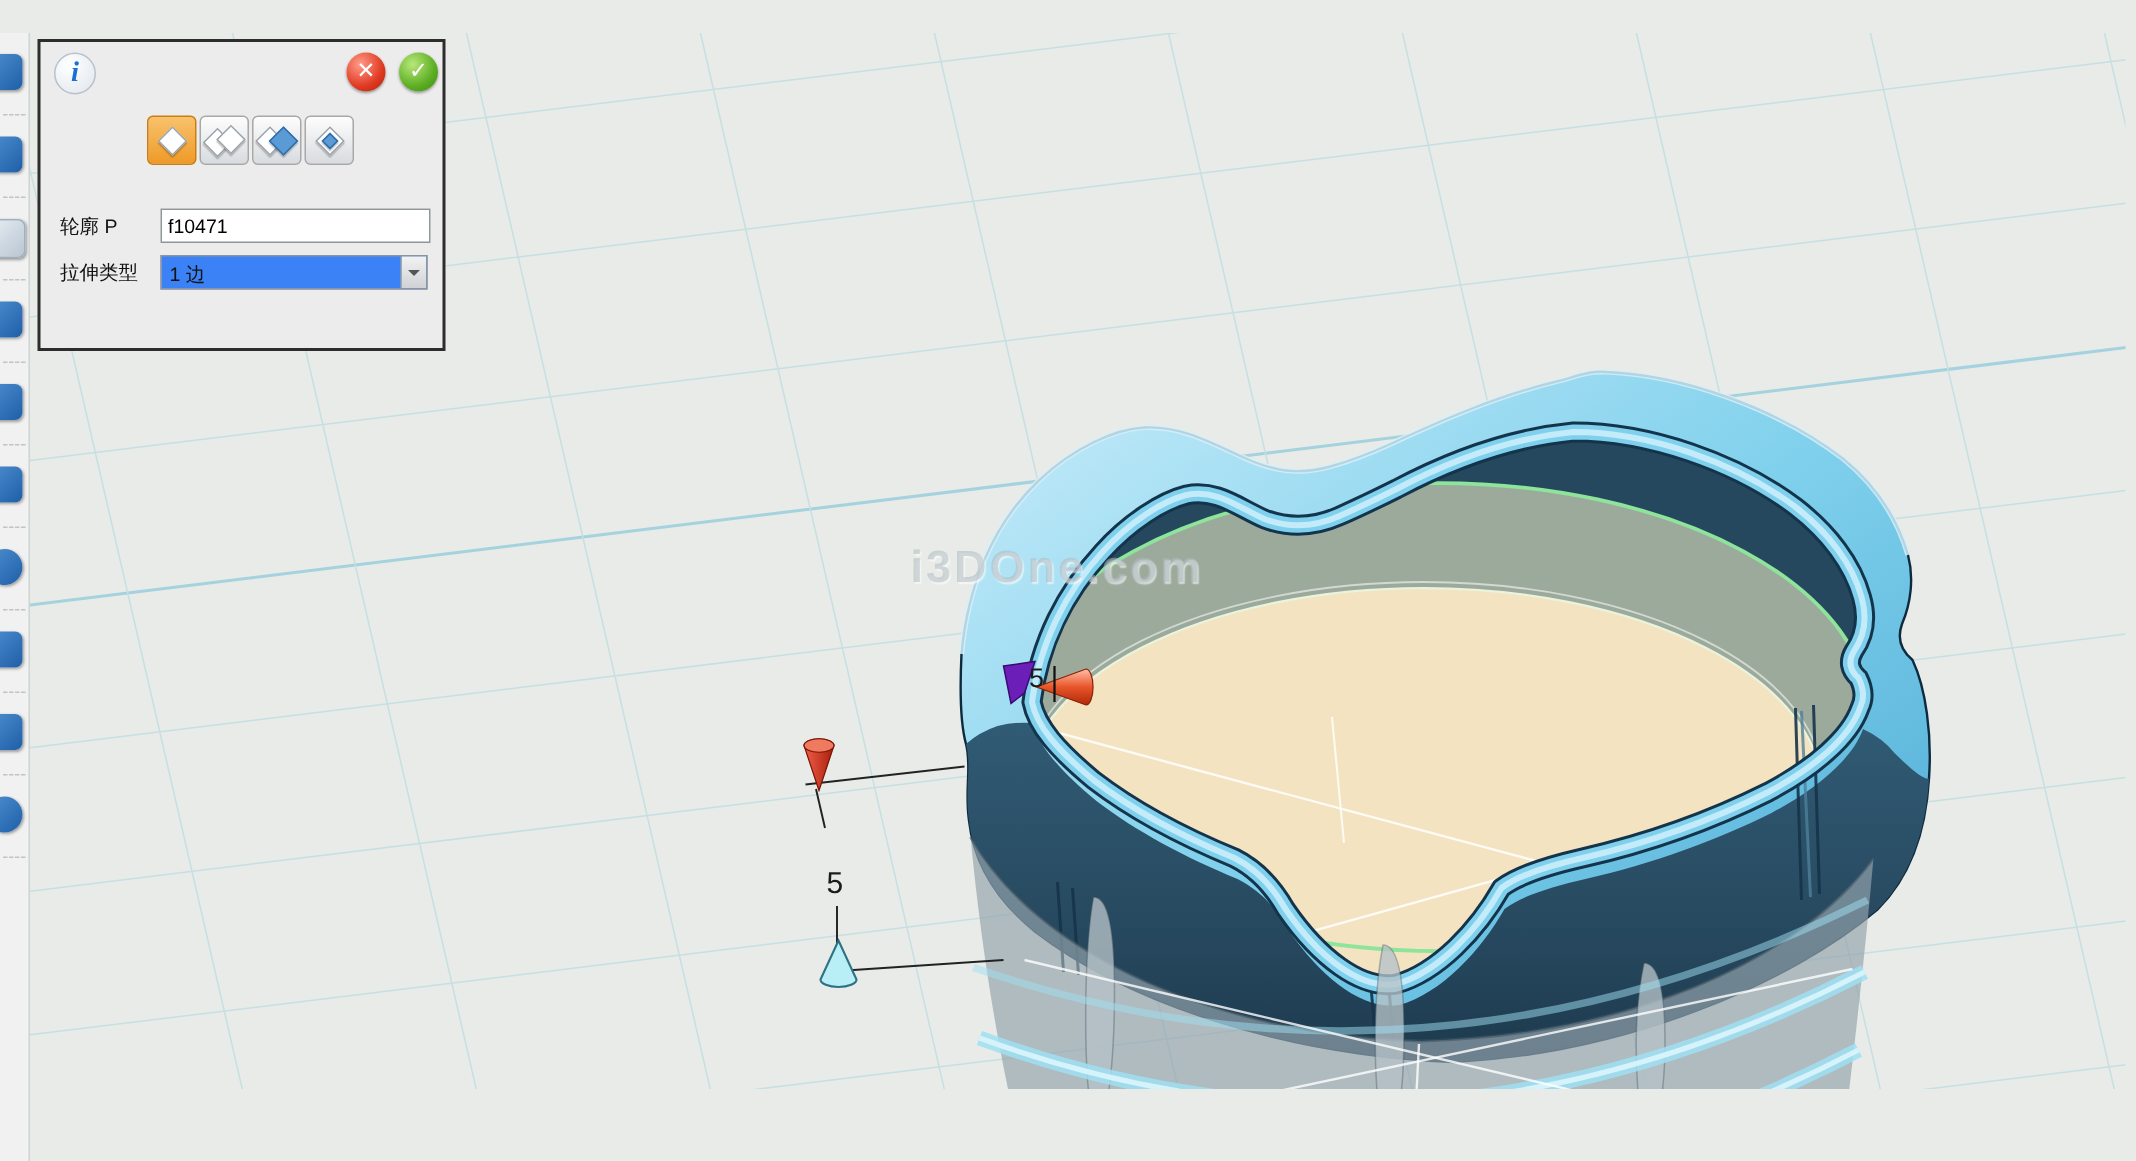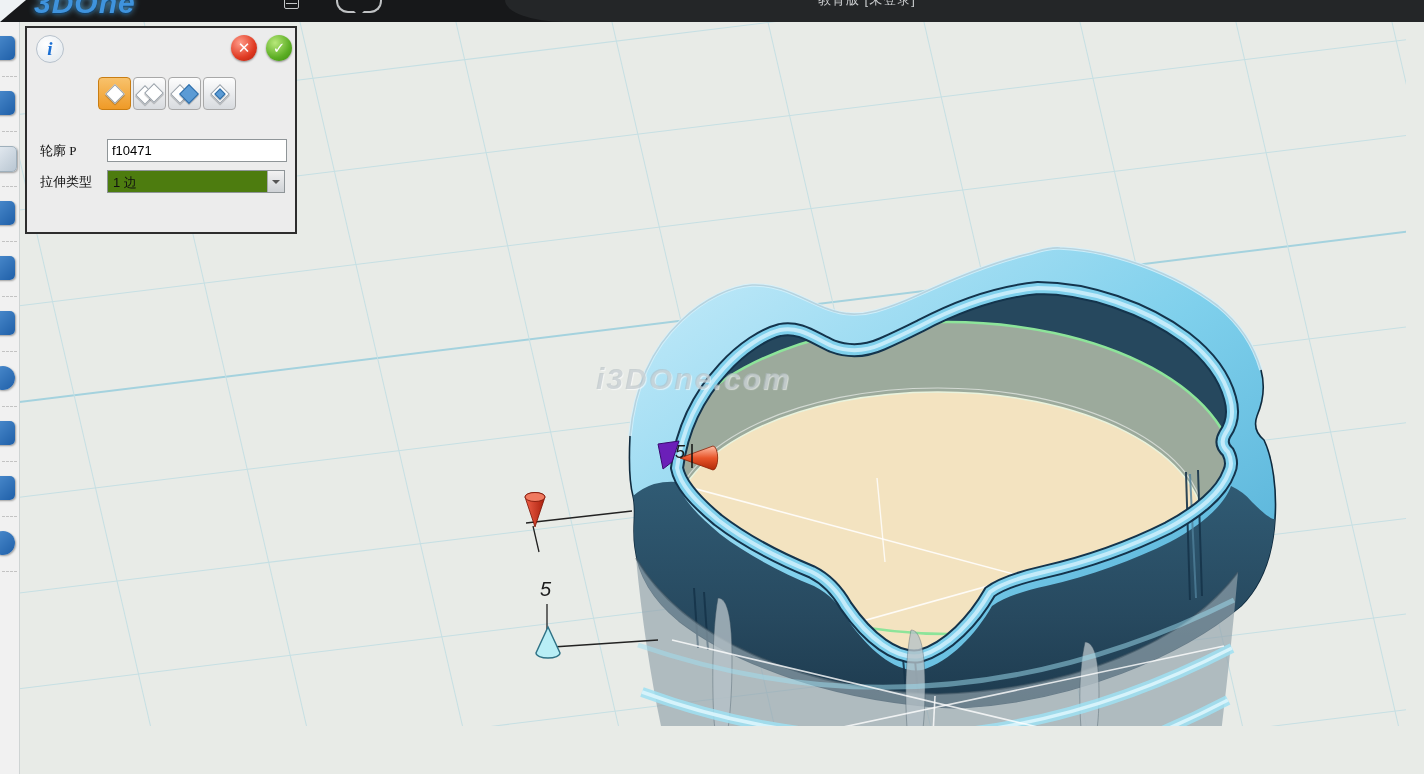--- a/index.html
+++ b/index.html
@@ -24,21 +24,21 @@
   
   #sidebar{position:absolute;left:0;top:22px;width:19px;height:752px;background:#f1f1f1;border-right:1px solid #cfd4d4;z-index:30;overflow:hidden;}
   .sb-item{position:relative;width:19px;height:55px;}
   .sb-item:after{content:"";position:absolute;left:2px;right:2px;bottom:0;border-bottom:1px dashed #c3c3c3;}
   .sb-glyph{position:absolute;left:-9px;top:14px;width:24px;height:24px;border-radius:5px;
     background:linear-gradient(135deg,#4f8fd0,#1f5fa8);box-shadow:1px 1px 2px rgba(0,0,0,.35);}
   .sb-glyph.light{background:linear-gradient(135deg,#e8eef4,#b9c6d2);border:1px solid #9fb0bc;}
   .sb-glyph.round{border-radius:50%;}
 
   
-  #canvas{position:absolute;left:1px;top:22px;width:1405px;height:704px;background:#e8ebe7;overflow:hidden;font-style:italic;}
+  #canvas{position:absolute;left:12px;top:22px;width:1405px;height:704px;background:#e8ebe7;overflow:hidden;}
   .gridlayer{position:absolute;left:-400px;top:-400px;width:2300px;height:1600px;}
   #grid-h{transform:rotate(-7deg);}
   #grid-v{transform:rotate(-13deg);}
   .gl{position:absolute;background:#c6dfe3;}
   .gl.h{left:0;width:2300px;height:1px;}
   .gl.v{top:0;height:1600px;width:1px;}
   .gl.major{height:2px;background:#a4d2de;}
 
   #modelsvg{position:absolute;left:-19px;top:-22px;}
 
@@ -58,26 +58,26 @@
   #dlg-close{left:204px;background:radial-gradient(circle at 35% 30%,#ff9c8a,#e03a22 60%,#b01e0c);box-shadow:0 1px 2px rgba(0,0,0,.4);}
   #dlg-ok{left:239px;background:radial-gradient(circle at 35% 30%,#b8e87a,#5cae24 60%,#3d8a10);box-shadow:0 1px 2px rgba(0,0,0,.4);}
   #dlg-opts{position:absolute;left:71px;top:49px;display:flex;gap:2px;}
   .opt-btn{width:31px;height:31px;border:1px solid #a8a8a8;border-radius:4px;position:relative;
     background:linear-gradient(#fdfdfd,#d8dbdf);cursor:pointer;}
   .opt-btn.active{background:linear-gradient(#f8c26c,#ef9a27);border-color:#c97d12;}
   .dia{position:absolute;width:12px;height:12px;transform:rotate(45deg);background:#fff;border:1px solid #9aa2aa;box-shadow:1px 1px 1px rgba(0,0,0,.25);}
   .dia.blue{background:#5b9bd5;border-color:#2f6ea8;}
   .dia.small{width:6px;height:6px;}
   .dlg-row{position:absolute;left:0;width:272px;height:24px;}
-  .dlg-label{position:absolute;left:13px;top:3px;font-size:13px;color:#111;font-family:Liberation Serif, serif;}
+  .dlg-label{position:absolute;left:13px;top:3px;font-size:13px;color:#111;}
   .dlg-input{position:absolute;left:80px;top:0;height:21px;border:1px solid #8f9598;background:#fff;
     font-size:13px;padding:0 4px;font-family:inherit;}
   .w-wide{width:170px;}
   .w-mid{width:124px;}
-  .dlg-select{position:absolute;left:80px;top:0;width:178px;height:23px;border:1px solid #8f9598;background:#4d7c0f;box-sizing:border-box;}
+  .dlg-select{position:absolute;left:80px;top:0;width:178px;height:23px;border:1px solid #8f9598;background:#3b82f6;box-sizing:border-box;}
   .dlg-select .val{position:absolute;left:5px;top:3px;font-size:13px;color:#111;}
   .dlg-select .arrowbox{position:absolute;right:0;top:0;width:16px;height:21px;background:linear-gradient(#f2f2f2,#cfd2d6);border-left:1px solid #a5a8ab;}
   .dlg-select .arrowbox:after{content:"";position:absolute;left:4px;top:9px;border:4px solid transparent;border-top-color:#555;}
   .pickicon{position:absolute;left:223px;top:1px;width:19px;height:21px;cursor:pointer;}
   .pickicon svg{display:block;}
 
   .ann-label{position:absolute;color:#1b1b1b;font-size:20px;z-index:6;}
 </style>
 </head>
 <body>
@@ -204,29 +204,20 @@
       <path d="M676 444 L697 441 L690 462 L681 469 Z" fill="#6b1fb8" stroke="#3a0a70" stroke-width="1"></path>
       <path d="M698 458 L731 446 A4.5 11.5 0 0 1 731 470 Z" fill="url(#orGrad)" stroke="#8a2004" stroke-width="0.8"></path>
       <line x1="710" y1="444" x2="710" y2="468" stroke="#111" stroke-width="1.5"></line>
     </svg>
 
     <div id="watermark">i3DOne.com</div>
     <div class="ann-label" style="left:539px;top:556px;">5</div>
     <div class="ann-label" style="left:674px;top:420px;font-size:18px;">5</div>
   </div>
 
-  <div id="titlebar">
-    <div class="rightcurve"></div>
-    <div class="wedge"></div>
-    <div class="logo">3DOne</div>
-    <div class="tb-ico" id="ico-doc"></div>
-    <div class="tb-ico" id="ico-undo"></div>
-    <div class="tb-ico" id="ico-redo"></div>
-    <div class="title">教育版 [未登录]</div>
-  </div>
 
   <div id="sidebar">
       <div class="sb-item">
         <span class="sb-glyph"></span>
       </div>
       <div class="sb-item">
         <span class="sb-glyph"></span>
       </div>
       <div class="sb-item">
         <span class="sb-glyph light"></span>

